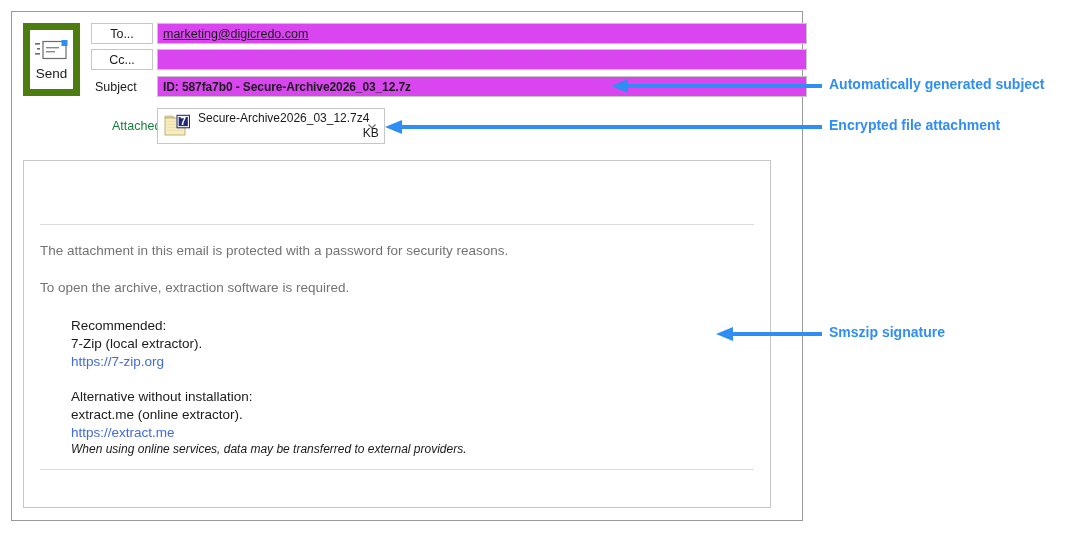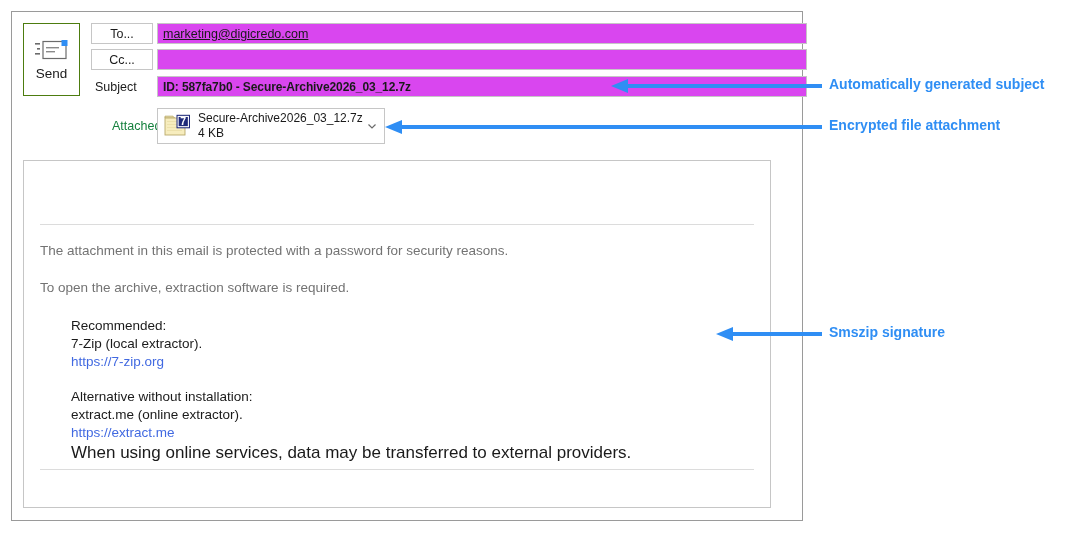--- a/index.html
+++ b/index.html
@@ -34,21 +34,21 @@
     width: 100%;
     height: 140px;
   }
 
   #send-button {
     position: absolute;
     left: 11px;
     top: 11px;
     width: 57px;
     height: 73px;
-    border: 1px solid #4d7c0f;
+    border: 7px solid #4d7c0f;
     background: #ffffff;
     box-sizing: border-box;
     display: flex;
     flex-direction: column;
     align-items: center;
     justify-content: center;
     cursor: pointer;
   }
   #send-button .send-icon {
     width: 34px;
@@ -165,21 +165,21 @@
     cursor: pointer;
   }
   .sevenzip-icon {
     width: 27px;
     height: 25px;
     flex: 0 0 auto;
     margin-right: 7px;
   }
   .attach-meta {
     display: flex;
-    flex-direction: column;
+    flex-direction: row;
     justify-content: flex-end;
     line-height: 1.25;
   }
   .attach-name { font-size: 12px; color: #1a1a1a; white-space: nowrap; }
   .attach-size { font-size: 12px; color: #1a1a1a; }
   #attachment-caret {
     position: absolute;
     right: 7px;
     top: 50%;
     transform: translateY(-50%);
@@ -222,21 +222,22 @@
     color: #737373;
     line-height: 1.3;
     white-space: nowrap;
   }
   .body-link {
     color: #4169e1;
     text-decoration: none;
     font-size: 13.5px;
   }
   .body-note {
-    font-size: 17px;
+    font-style: italic;
+    font-size: 12px;
     color: #1a1a1a;
     text-align: center;
   }
 
   #para-intro    { top: 81px; }
   #para-open     { top: 118px; }
   #blk-recommended { top: 156px; }
   #blk-alternative { top: 227px; }
 
   .body-block {

